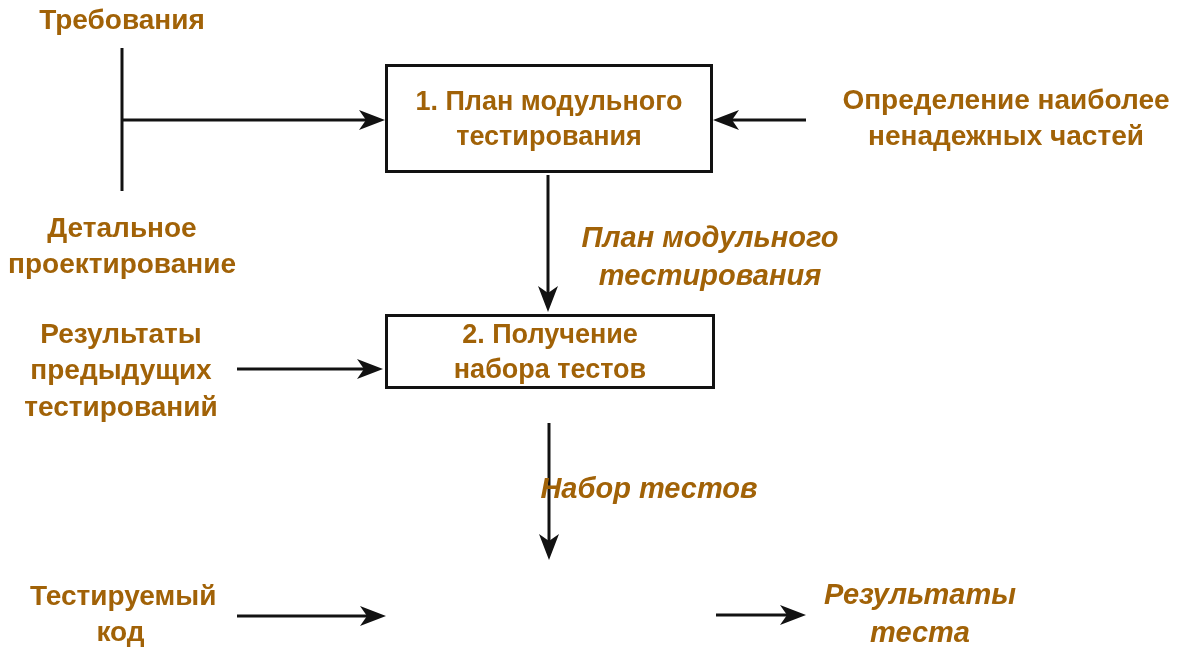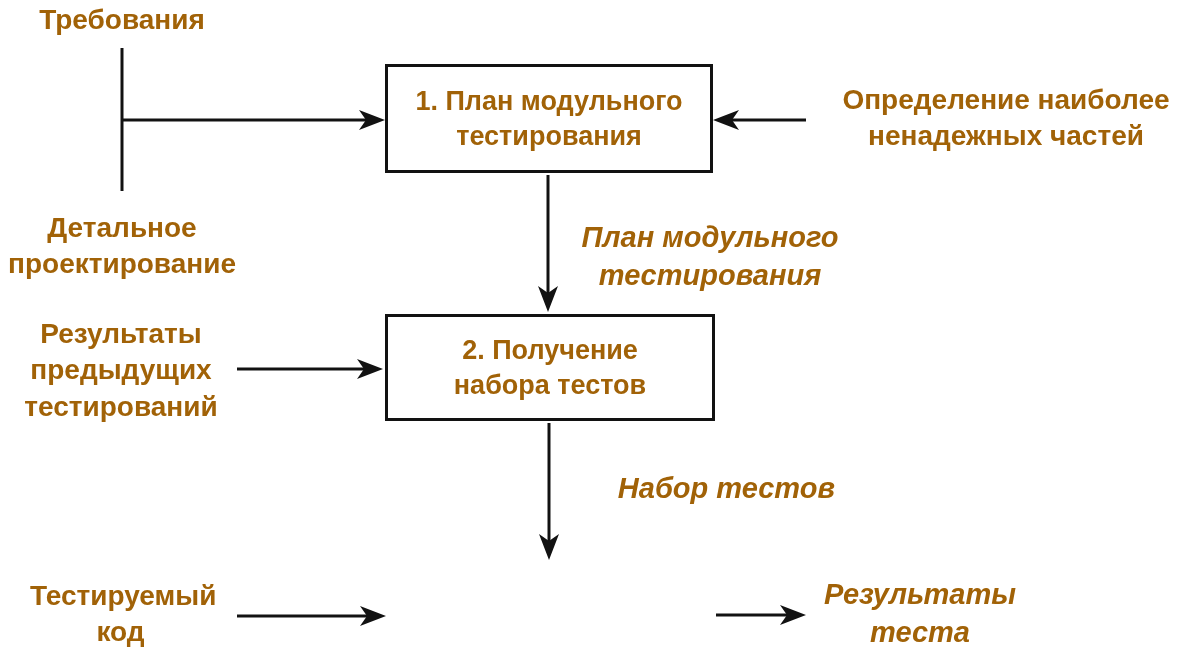--- a/index.html
+++ b/index.html
@@ -39,41 +39,41 @@
     display: flex;
     align-items: center;
     justify-content: center;
     text-align: center;
     font-size: 27px;
     font-weight: 700;
     line-height: 1.28;
     white-space: pre-line;
   }
   .box1 { left: 385px; top: 64px;  width: 328px; height: 109px; }
-  .box2 { left: 385px; top: 314px; width: 330px; height: 107px; }
+  .box2 { left: 385px; top: 314px; width: 330px; height: 75px; }
   .box3 { left: 386px; top: 562px; width: 330px; height: 106px; }
   .label {
     position: absolute;
     text-align: center;
     font-size: 28px;
     font-weight: 700;
     line-height: 1.3;
     white-space: pre-line;
   }
   .flow-label {
     font-style: italic;
     font-size: 29px;
   }
   .lbl-requirements   { left: 10px;  top: 2px;   width: 224px; }
   .lbl-detailed       { left: -10px; top: 210px; width: 264px; }
   .lbl-unreliable     { left: 820px; top: 82px;  width: 372px; }
   .lbl-prev-results   { left: 14px;  top: 316px; width: 214px; }
   .lbl-code           { left: 30px;  top: 578px; width: 181px; text-align: center; }
   .lbl-flow-plan      { left: 563px; top: 207px; width: 294px; margin-top: 12px; }
-  .lbl-flow-testset   { left: 585px; top: 470px; width: 250px; text-align: right; }
+  .lbl-flow-testset   { left: 524px; top: 470px; width: 250px; text-align: center; }
   .lbl-flow-results   { left: 808px; top: 576px; width: 224px; }
 </style>
 </head>
 <body>
 
 <div class="canvas">
 
   <svg class="wires" viewBox="0 0 1190 672" aria-hidden="true">
 
     <g>

